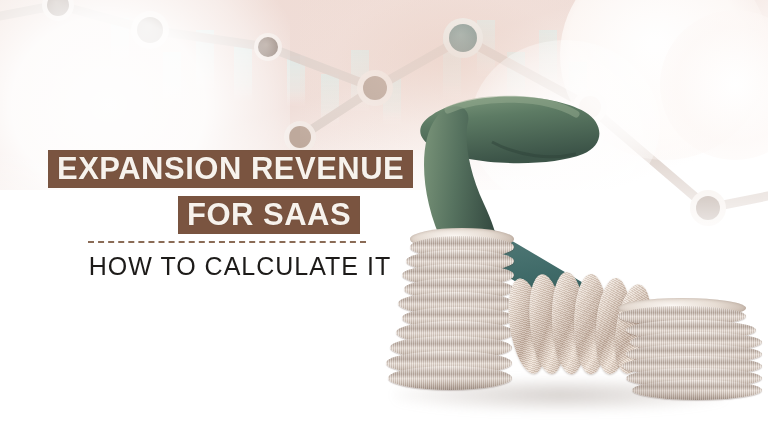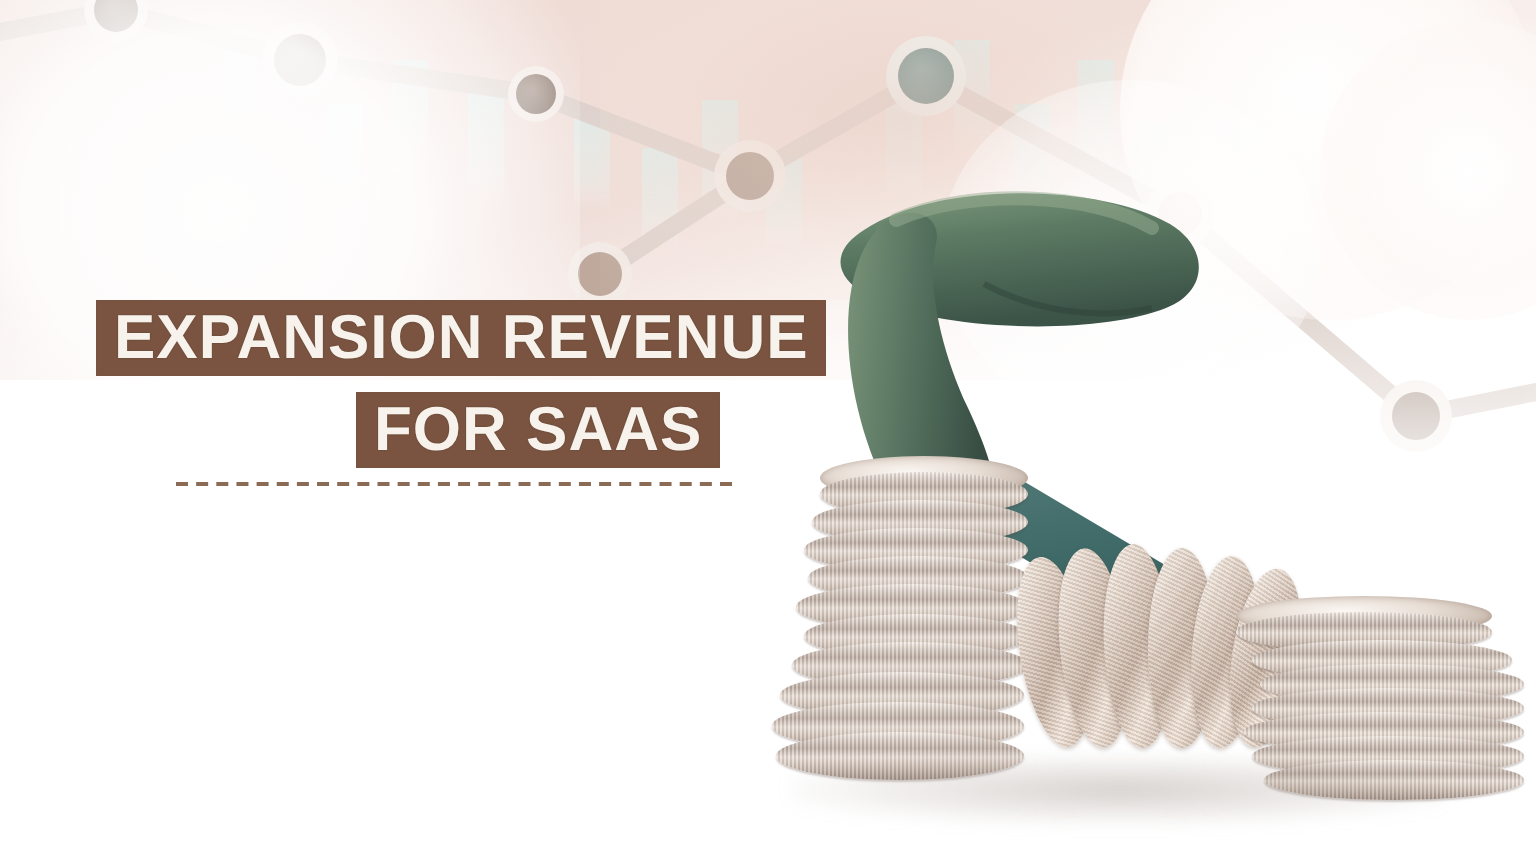--- a/index.html
+++ b/index.html
@@ -322,15 +322,16 @@
     <div class="coin" style="left:14px;top:70px;width:136px;height:20px;"></div>
     <div class="coin" style="left:20px;top:82px;width:130px;height:20px;"></div>
   </div>
 
   <div id="coin-shadow"></div>
 
   <div id="title-block">
     <div class="title-line" id="title-line-1">EXPANSION REVENUE</div>
     <div class="title-line" id="title-line-2">FOR SAAS</div>
     <div id="title-divider"></div>
+    <div id="subtitle">HOW TO CALCULATE IT</div>
   </div>
 
 </div>
 
 </body></html>

